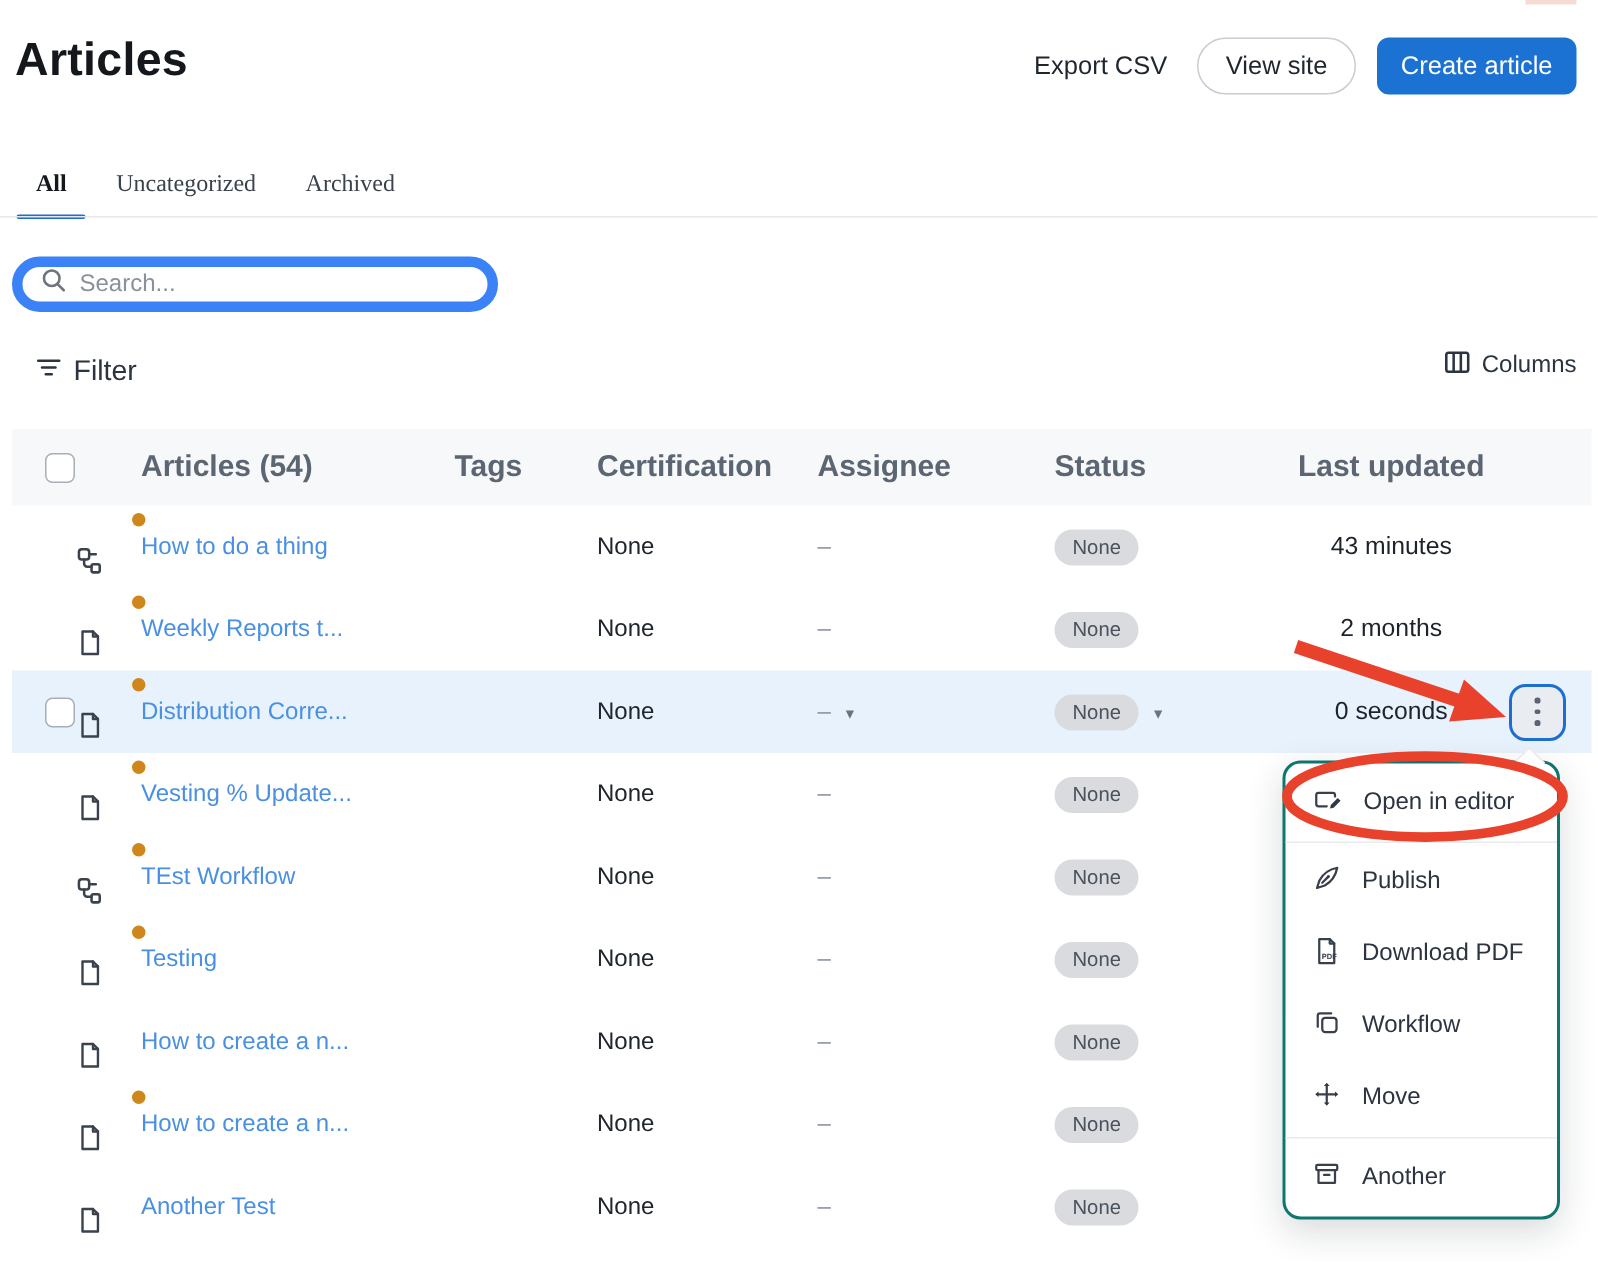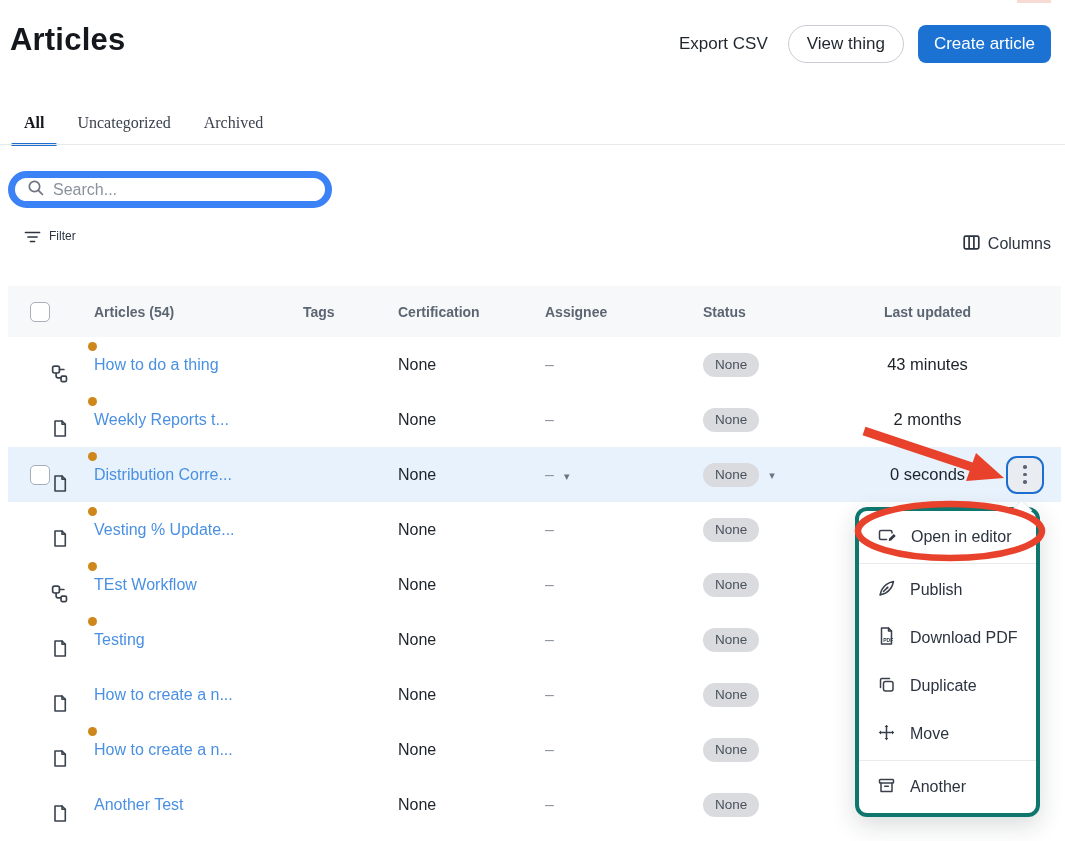--- a/index.html
+++ b/index.html
@@ -27,50 +27,50 @@
   .tabs-divider { position:absolute; left:0; top:144px; width:1065px; height:1px; background:#e6e8ea; }
 
   
   .search { position:absolute; left:8px; top:171px; width:324px; height:37px; border:7px solid #3b82f6; border-radius:19px;
     display:flex; align-items:center; padding:0 12px; gap:8px; background:#fff; }
   .search input { border:none; outline:none; flex:1; font-family:inherit; font-size:16px; color:#20262e; background:transparent; }
   .search input::placeholder { color:#8a919c; }
 
   
   .toolbar { position:absolute; left:0; top:229px; width:1065px; height:30px; }
-  .filter-btn { position:absolute; left:24px; top:0; display:flex; align-items:flex-start; gap:8px; background:none; border:none;
-    font-family:inherit; font-size:12px; color:#2b3440; cursor:pointer; height:30px; }
+  .filter-btn { position:absolute; left:24px; top:0; display:flex; align-items:flex-end; gap:8px; background:none; border:none;
+    font-family:inherit; font-size:19px; color:#2b3440; cursor:pointer; height:30px; }
   .columns-btn { position:absolute; right:14px; top:0; display:flex; align-items:center; gap:8px; background:none; border:none;
     font-family:inherit; font-size:16px; color:#2b3440; cursor:pointer; height:30px; }
 
   
   .trow { display:grid; grid-template-columns:42px 44px 209px 95px 147px 158px 157px 135px 66px; align-items:center; }
   .thead { position:absolute; left:8px; top:286px; width:1053px; height:51px; background:#f7f8f9; }
-  .thead .hcell { font-size:14px; font-weight:bold; color:#5c6673; }
+  .thead .hcell { font-size:20px; font-weight:bold; color:#5c6673; }
   .rows { position:absolute; left:8px; top:337px; width:1053px; }
   .row { height:55px; }
   .row.selected { background:#e8f2fc; }
 
   .cb { width:20px; height:20px; border:1.6px solid #a8aeb7; border-radius:5px; background:#fff; margin-left:22px; cursor:pointer; }
   .icon-wrap { position:relative; width:22px; height:22px; margin-left:14px; }
   .icon-wrap svg { display:block; }
   .draft-dot { position:absolute; right:-3px; top:-3px; width:9px; height:9px; border-radius:50%; background:#cf861b; }
   .title-link { font-size:16px; color:#4a90e2; cursor:pointer; white-space:nowrap; overflow:hidden; }
   .cell { font-size:16px; color:#20262e; }
   .dash { color:#8e96a0; }
   .caret { display:inline-block; margin-left:10px; font-size:11px; color:#6b7380; cursor:pointer; }
   .pill { display:inline-block; padding:4px 12px 5px; border-radius:999px; background:#d9dbde; color:#4a525e; font-size:13.5px; }
   .updated { text-align:center; font-size:16.5px; color:#1d232b; }
 
   .kebab { width:38px; height:38px; margin-left:11px; border-radius:11px; background:#e9edf2; border:2.5px solid #1c6fd0;
     display:flex; flex-direction:column; align-items:center; justify-content:center; gap:4px; cursor:pointer; }
   .kebab i { width:3.5px; height:3.5px; border-radius:50%; background:#5a6472; }
 
   
-  .menu { position:absolute; left:855px; top:507px; width:185px; background:#fff; border:4px solid #0f766e; border-radius:12px;
+  .menu { position:absolute; left:855px; top:507px; width:185px; background:#fff; border:2px solid #0f766e; border-radius:12px;
     box-shadow:0 8px 24px rgba(20,30,40,.16); z-index:10; padding:2px 0; }
   .menu-caret { position:absolute; top:-8px; left:155px; width:15px; height:15px; background:#fff; transform:rotate(45deg);
     border-left:1px solid #e7e9eb; border-top:1px solid #e7e9eb; }
   .mi { height:48px; display:flex; align-items:center; gap:14px; padding:0 18px; font-size:16px; color:#2b3440; cursor:pointer; }
   .mi svg { flex:0 0 auto; }
   .mdiv { height:1px; background:#e8eaec; margin:2px 0; }
 
   
   .overlay { position:absolute; left:0; top:0; width:1065px; height:841px; pointer-events:none; z-index:20; }
 
@@ -81,21 +81,21 @@
 <body>
 
 <div class="page">
 
   <div class="top-sliver"></div>
 
   <h1 class="h1">Articles</h1>
 
   <div class="actions">
     <button class="btn-text">Export CSV</button>
-    <button class="btn-outline">View thing</button>
+    <button class="btn-outline">View site</button>
     <button class="btn-primary">Create article</button>
   </div>
 
   <div class="tabs">
     <div class="tab active">All</div>
     <div class="tab">Uncategorized</div>
     <div class="tab">Archived</div>
   </div>
   <div class="tabs-divider"></div>
 
@@ -455,21 +455,21 @@
       </span>
       <span>Download PDF</span>
     </div>
     <div class="mi">
       <span>
         <svg width="19" height="19" viewBox="0 0 19 19" class="smenu-stroke">
             <rect x="6.5" y="6.5" width="9.5" height="9.5" rx="2"></rect>
             <path d="M3.5 12.5V5A1.5 1.5 0 0 1 5 3.5h7.5"></path>
           </svg>
       </span>
-      <span>Duplicate</span>
+      <span>Workflow</span>
     </div>
     <div class="mi">
       <span>
         <svg width="19" height="19" viewBox="0 0 19 19" class="smenu-stroke">
             <path d="M9.5 4v11M4 9.5h11"></path>
             <path d="M9.5 1.8l1.9 2.2H7.6zM9.5 17.2l1.9-2.2H7.6zM1.8 9.5L4 7.6v3.8zM17.2 9.5L15 7.6v3.8z" fill="#2f3844" stroke="none"></path>
           </svg>
       </span>
       <span>Move</span>
     </div>

